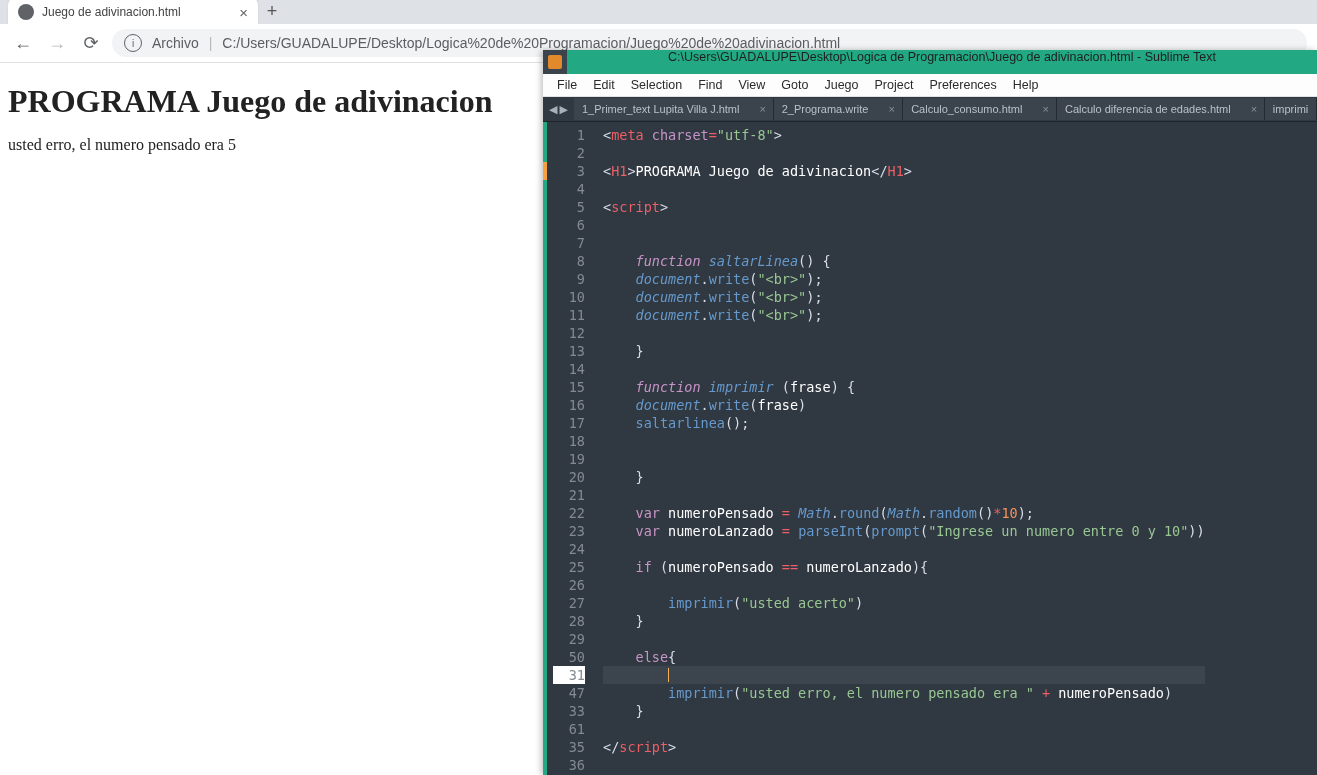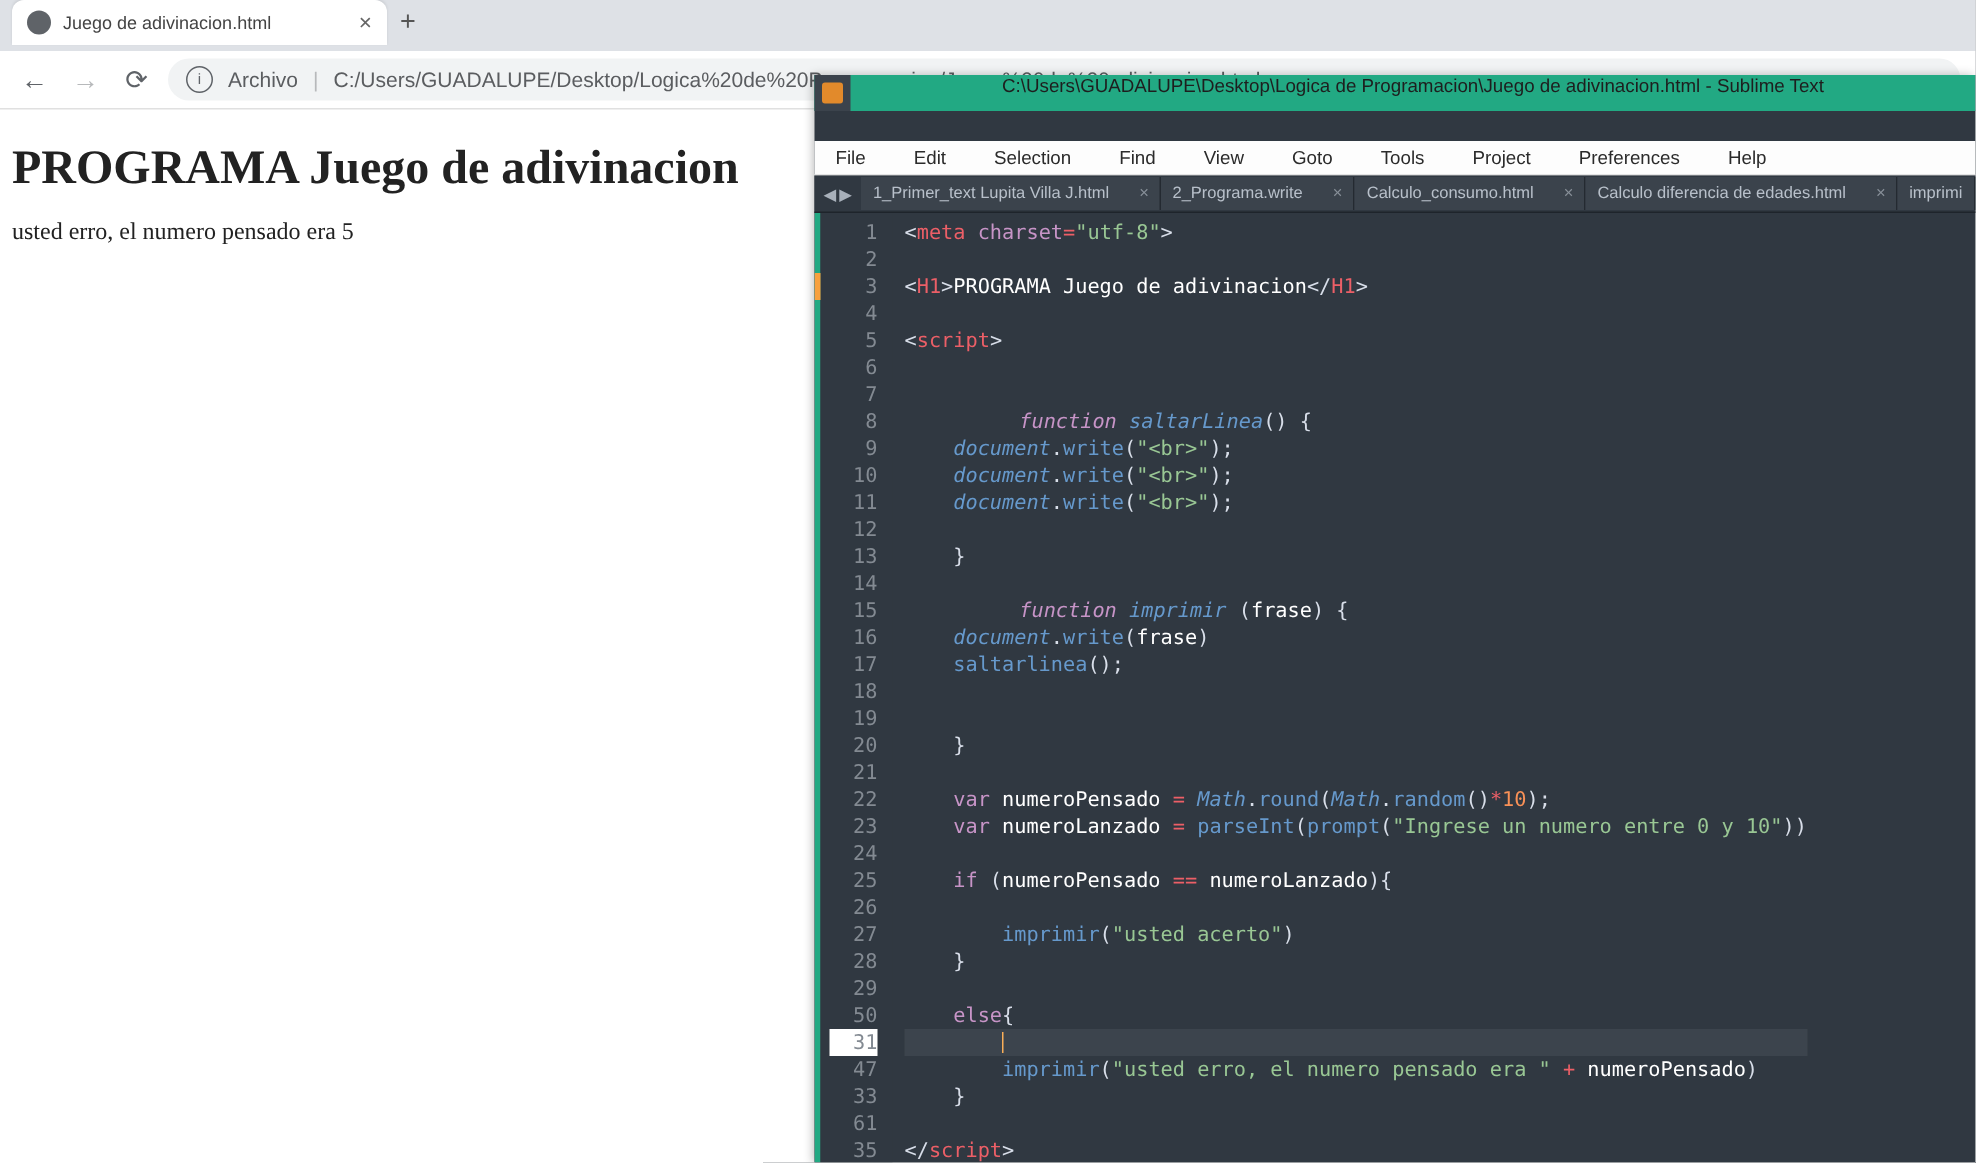--- a/index.html
+++ b/index.html
@@ -20,21 +20,21 @@
     --tok-obj:#6699cc;
     --tok-num:#f99157;
     --tok-pun:#d8dee9;
     --tok-text:#ffffff;
     --tok-op:#ec5f67;
   }
   html,body{margin:0;padding:0;height:100%;font-family:Arial,Helvetica,sans-serif;background:#fff;color:#222;}
   #root{width:1317px;height:775px;position:relative;overflow:hidden;}
 
   
-  .browser-tabstrip{height:34px;background:#dee1e6;display:flex;align-items:flex-start;padding-left:8px;}
+  .browser-tabstrip{height:24px;background:#dee1e6;display:flex;align-items:center;padding-left:8px;}
   .browser-tab{background:#fff;height:30px;width:230px;border-radius:8px 8px 0 0;display:flex;align-items:center;gap:8px;padding:0 10px;font-size:12px;color:#444;box-shadow:0 -1px 2px rgba(0,0,0,.08);}
   .browser-tab .favicon{width:16px;height:16px;border-radius:50%;background:#5f6368;}
   .browser-tab .tab-close{margin-left:auto;font-size:15px;color:#666;}
   .new-tab{width:28px;height:28px;display:flex;align-items:center;justify-content:center;color:#555;font-size:18px;margin-bottom:1px;}
 
   .browser-toolbar{height:38px;background:#fff;border-bottom:1px solid #e0e0e0;display:flex;align-items:center;gap:8px;padding:0 10px;}
   .nav-btn{width:26px;height:26px;display:flex;align-items:center;justify-content:center;color:#5f6368;font-size:18px;border-radius:50%;}
   .nav-btn.disabled{color:#b7b9bb;}
   .omnibox{flex:1;height:28px;background:#f1f3f4;border-radius:14px;display:flex;align-items:center;padding:0 12px;gap:10px;font-size:14px;color:#5b5d60;}
   .omnibox .info-icon{width:16px;height:16px;border:1.5px solid #5f6368;border-radius:50%;display:flex;align-items:center;justify-content:center;font-size:10px;color:#5f6368;}
@@ -45,21 +45,21 @@
   .page-body h1{font-size:32px;margin:12px 0 16px 0;font-weight:bold;}
   .page-body .line{font-size:16px;}
 
   
   .sublime{position:absolute;left:543px;top:50px;width:774px;height:725px;background:var(--st-bg);box-shadow:-2px 0 6px rgba(0,0,0,.25);display:flex;flex-direction:column;}
   .st-titlebar{height:24px;background:var(--st-title);display:flex;align-items:flex-start;}
   .st-logo{width:24px;height:24px;background:#3b434c;display:flex;align-items:center;justify-content:center;}
   .st-logo .sq{width:14px;height:14px;background:#e28a2b;border-radius:2px;}
   .st-title{flex:1;text-align:center;font-size:12.5px;font-family:Tahoma,Arial,sans-serif;color:#1e1e1e;white-space:nowrap;overflow:hidden;}
 
-  .st-menubar{height:22px;background:#fdfdfd;border-bottom:1px solid #e4e4e4;display:flex;align-items:center;padding:0 6px;gap:16px;font-size:12.5px;font-family:Tahoma,Arial,sans-serif;color:#2b2b2b;margin-top:20px;}
+  .st-menubar{height:22px;background:#fdfdfd;border-bottom:1px solid #e4e4e4;display:flex;align-items:center;padding:0 6px;gap:0;font-size:12.5px;font-family:Tahoma,Arial,sans-serif;color:#2b2b2b;}
   .st-menubar .mi{padding:0 8px;height:100%;display:flex;align-items:center;}
 
   .st-tabbar{height:24px;background:var(--st-tabbar);display:flex;align-items:center;border-bottom:1px solid #1e242b;}
   .st-tabbar .navarrows{display:flex;gap:2px;padding:0 6px;color:#a8b0ba;font-size:11px;}
   .st-tabbar .st-tab{height:22px;padding:0 8px;background:var(--st-tab);color:var(--st-tab-text);font-size:11px;font-family:Tahoma,Arial,sans-serif;display:flex;align-items:center;gap:20px;border-right:1px solid #242a31;white-space:nowrap;overflow:hidden;}
   .st-tabbar .st-tab .x{color:#889099;font-size:11px;}
   .st-tabbar .st-tab.tight{max-width:50px;}
 
   .st-editor{flex:1;display:flex;font-family:Consolas,Menlo,monospace;font-size:13.5px;line-height:18px;overflow:hidden;}
   .st-editor .accent{width:4px;background:var(--st-accent);}
@@ -68,21 +68,21 @@
   .gutter .ln.caretline{background:#ffffff;}
   .gutter .mark{position:absolute;left:-4px;width:4px;height:18px;background:#f8a13f;}
   .code{padding:4px 0 4px 8px;color:var(--tok-pun);white-space:pre;}
   .code .row{height:18px;}
   .code .row.caretline{background:#3c444d;}
   .caret{display:inline-block;width:1px;height:14px;background:#f9ae58;vertical-align:text-top;margin-top:1px;}
 
   .t-tag{color:var(--tok-tag);}
   .t-attr{color:var(--tok-attr);}
   .t-str{color:var(--tok-str);}
-  .t-kw{color:var(--tok-kw);font-style:italic;margin-left:44px;}
+  .t-kw{color:var(--tok-kw);font-style:italic;}
   .t-kw2{color:var(--tok-kw);}
   .t-fn{color:var(--tok-fnname);font-style:italic;}
   .t-call{color:var(--tok-fnname);}
   .t-obj{color:var(--tok-fnname);font-style:italic;}
   .t-num{color:var(--tok-num);}
   .t-p{color:var(--tok-pun);}
   .t-txt{color:var(--tok-text);}
   .t-op{color:var(--tok-op);}
   .t-var{color:var(--tok-text);}
 </style>
@@ -125,21 +125,21 @@
       <div class="st-title">C:\Users\GUADALUPE\Desktop\Logica de Programacion\Juego de adivinacion.html - Sublime Text</div>
     </div>
 
     <div class="st-menubar" id="st-menubar">
         <div class="mi">File</div>
         <div class="mi">Edit</div>
         <div class="mi">Selection</div>
         <div class="mi">Find</div>
         <div class="mi">View</div>
         <div class="mi">Goto</div>
-        <div class="mi">Tools</div>
+        <div class="mi">Juego</div>
         <div class="mi">Project</div>
         <div class="mi">Preferences</div>
         <div class="mi">Help</div>
       </div>
 
     <div class="st-tabbar">
       <div class="navarrows">
         <span>◀</span>
         <span>▶</span>
       </div>

